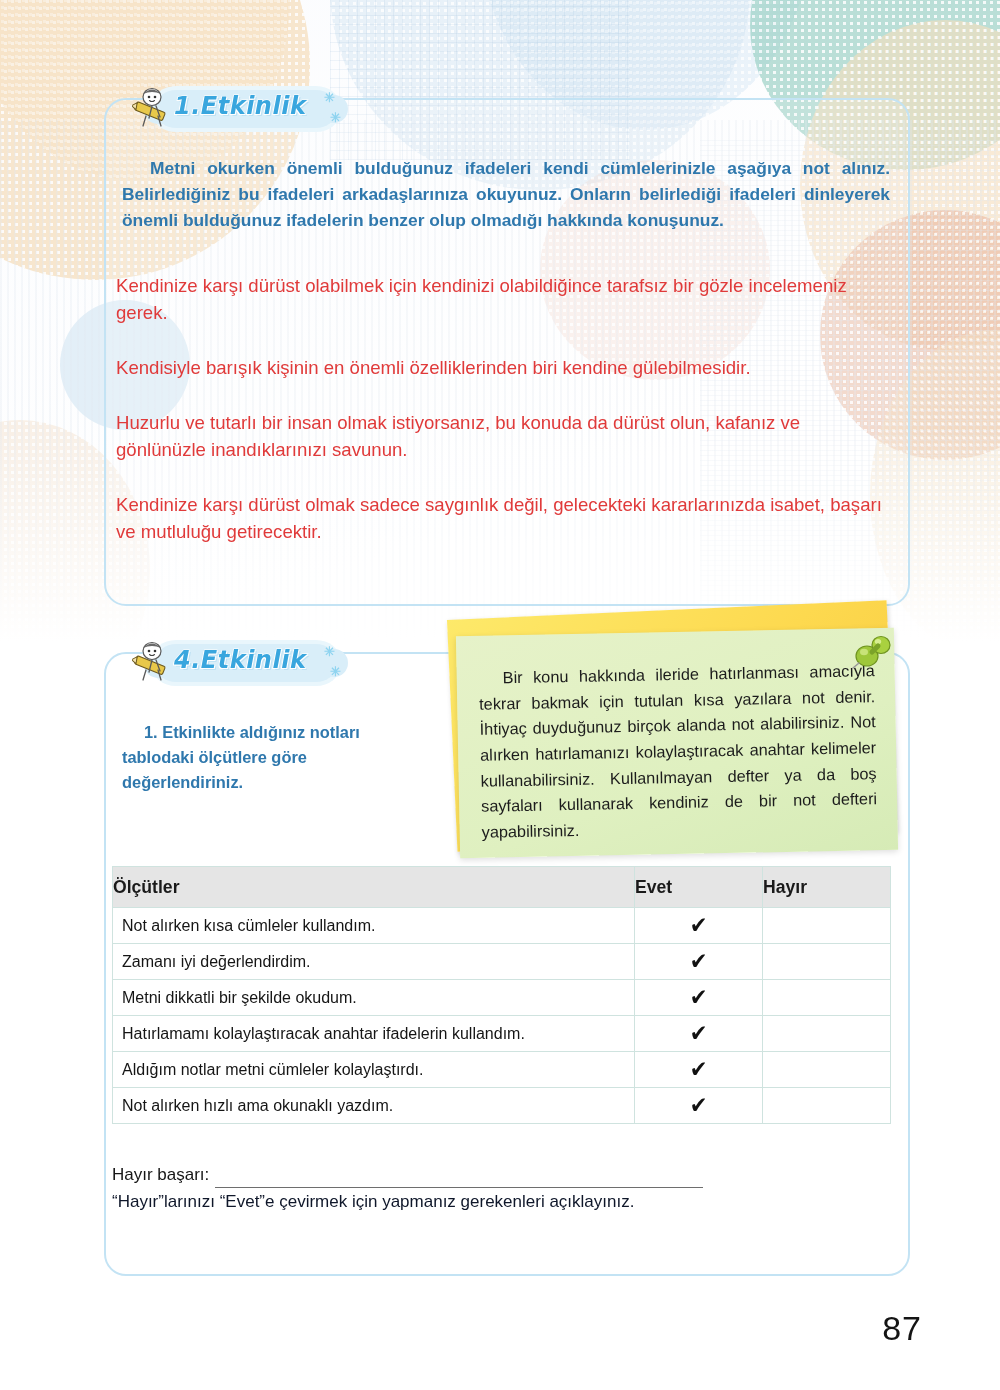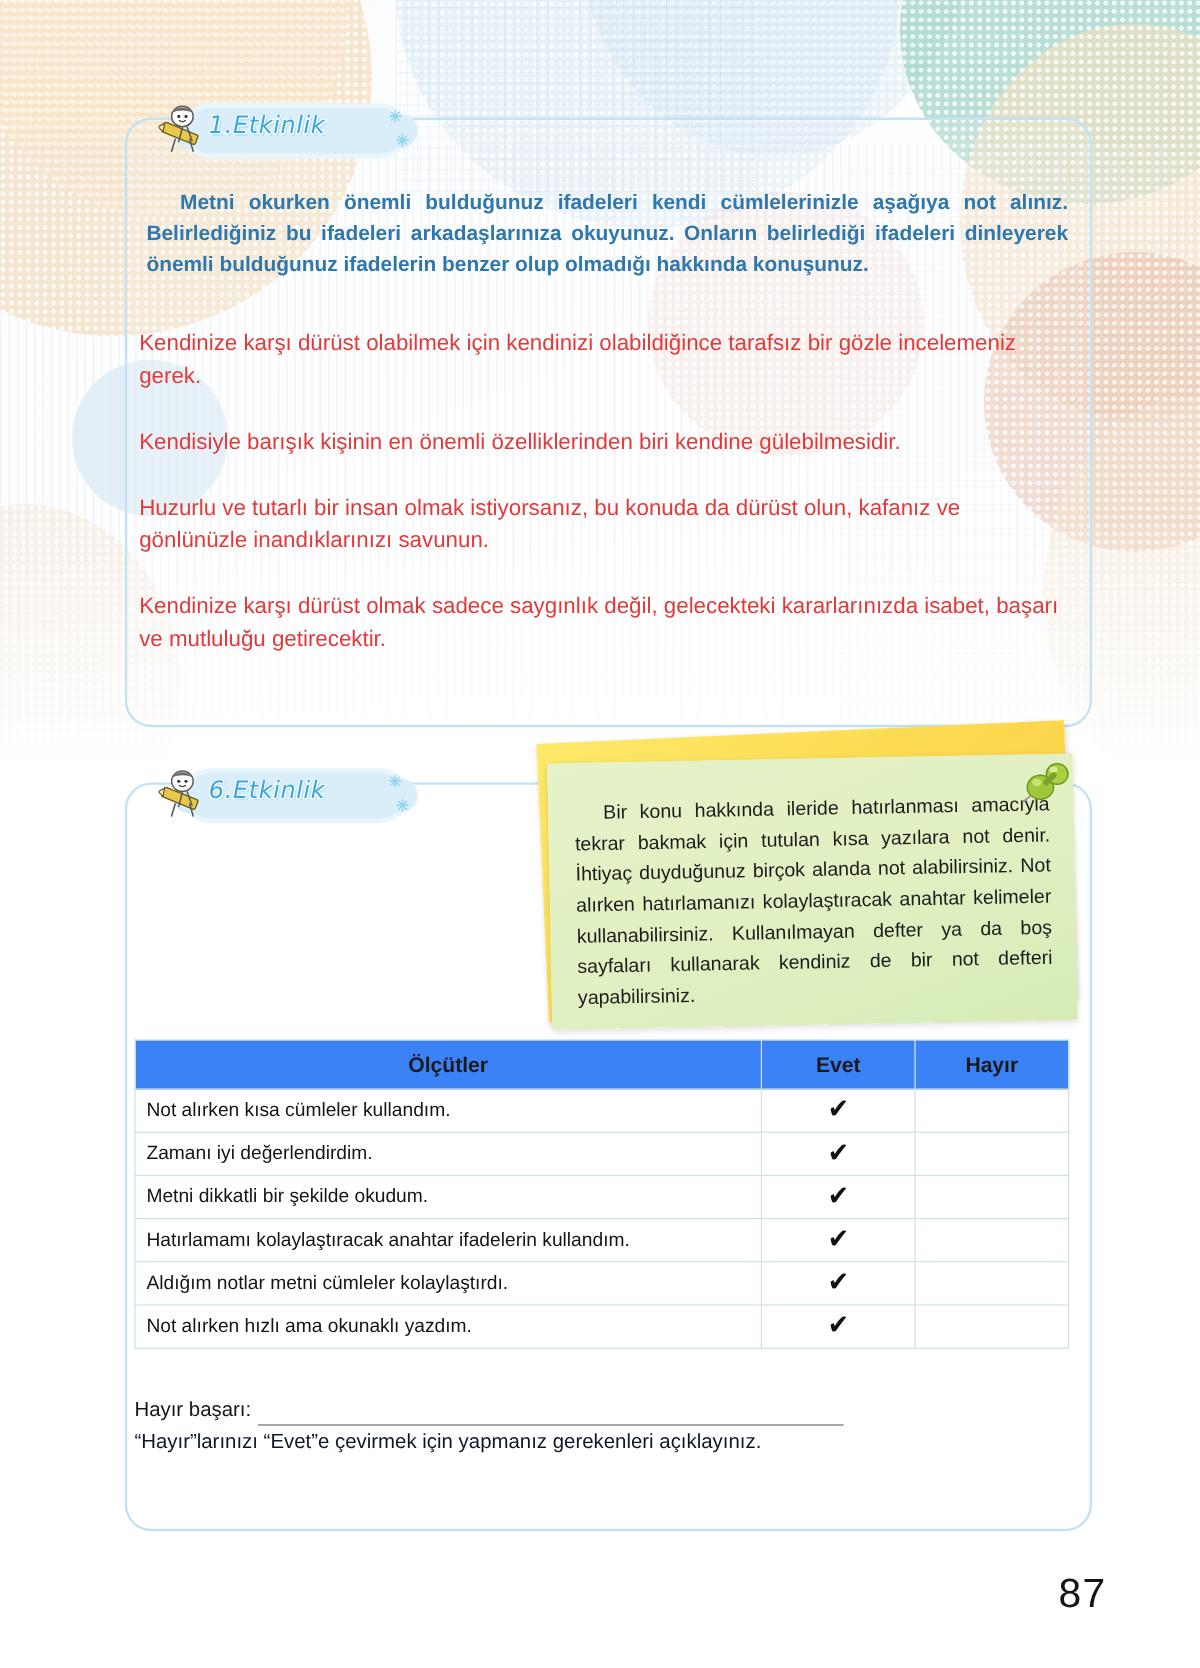--- a/index.html
+++ b/index.html
@@ -189,22 +189,22 @@
   }
   .badge-cloud::before { left: -12px; top: 8px; width: 30px; height: 26px; }
   .badge-cloud::after  { right: -12px; top: 5px; width: 28px; height: 28px; }
 
   .badge-text {
     position: absolute;
     left: 46px;
     top: 8px;
     width: 170px;
     font-family: "DejaVu Sans", sans-serif;
-    font-size: 20px;
-    font-weight: normal;
+    font-size: 24px;
+    font-weight: bold;
     font-style: italic;
     letter-spacing: .5px;
     color: #39a6de;
     -webkit-text-stroke: 1.1px #ffffff;
     paint-order: stroke fill;
     text-shadow:
       1px 1px 0 #ffffff,
       -1px 1px 0 #ffffff,
       2px 2px 0 #bfe2f4;
     white-space: nowrap;
@@ -322,26 +322,26 @@
     table-layout: fixed;
     background: #ffffff;
     font-family: "Liberation Sans", sans-serif;
   }
   .eval-table th,
   .eval-table td {
     border: 1px solid #cfe3df;
     padding: 0;
   }
   .eval-table thead th {
-    background: #3b82f6;
+    background: #e5e5e5;
     height: 40px;
     font-size: 17.6px;
     font-weight: bold;
     color: #1a1a1a;
-    text-align: center;
+    text-align: left;
   }
   .eval-table tbody td.crit {
     height: 35px;
     font-size: 16px;
     color: #151515;
     padding-left: 9px;
     text-align: left;
   }
   .eval-table tbody td.mark {
     text-align: center;
@@ -468,25 +468,26 @@
       <ellipse cx="20" cy="11" rx="9" ry="8.5" fill="#ffffff" stroke="#5a5a5a" stroke-width="1.2"></ellipse>
       <path d="M11 8 Q20 -1 29 8 Q20 4 11 8 Z" fill="#6a6a6a"></path>
       <circle cx="17" cy="11" r="1.3" fill="#333"></circle>
       <circle cx="23" cy="11" r="1.3" fill="#333"></circle>
       <path d="M17.5 14.5 Q20 16.6 22.5 14.5" stroke="#444" stroke-width="1.1" fill="none" stroke-linecap="round"></path>
       <rect x="3" y="21" width="30" height="8.5" rx="1.6" transform="rotate(22 18 25)" fill="#e8c84a" stroke="#6d5a1f" stroke-width="1.1"></rect>
       <path d="M3 22 L-1 27 L4.5 29 Z" transform="rotate(22 18 25)" fill="#f4e3ae" stroke="#6d5a1f" stroke-width="1"></path>
       <path d="M20 20 L17 32 M24 20 L28 31" stroke="#5a5a5a" stroke-width="1.3" fill="none" stroke-linecap="round"></path>
       <path d="M14 30 L11 40 M26 30 L29 40" stroke="#5a5a5a" stroke-width="1.3" fill="none" stroke-linecap="round"></path>
     </svg>
-    <span class="badge-text">6.Etkinlik</span>
+    <span class="badge-text">4.Etkinlik</span>
     <span class="badge-spark" style="left:196px; top:6px;">✳</span>
     <span class="badge-spark" style="left:202px; top:26px;">✳</span>
   </div>
 
+  <p class="prompt-2">1. Etkinlikte aldığınız notları tablodaki ölçütlere göre değerlendiriniz.</p>
 
   <div class="note-wrap">
     <div class="note-yellow"></div>
     <div class="note-green">
       <p class="note-text">Bir konu hakkında ileride hatırlanması amacıyla tekrar bakmak için tutulan kısa yazılara not denir. İhtiyaç duyduğunuz birçok alanda not alabilirsiniz. Not alırken hatırlamanızı kolaylaştıracak anahtar kelimeler kullanabilirsiniz. Kullanılmayan defter ya da boş sayfaları kullanarak kendiniz de bir not defteri yapabilirsiniz.</p>
     </div>
     <svg class="pushpin" viewBox="0 0 46 46">
       <ellipse cx="17" cy="26" rx="11" ry="10" fill="#9ec73a" stroke="#6f9420" stroke-width="1.2"></ellipse>
       <ellipse cx="14" cy="22" rx="4" ry="3.2" fill="#cfe884" opacity=".85"></ellipse>
       <ellipse cx="31" cy="15" rx="9" ry="8.5" fill="#a9d13f" stroke="#6f9420" stroke-width="1.2"></ellipse>

